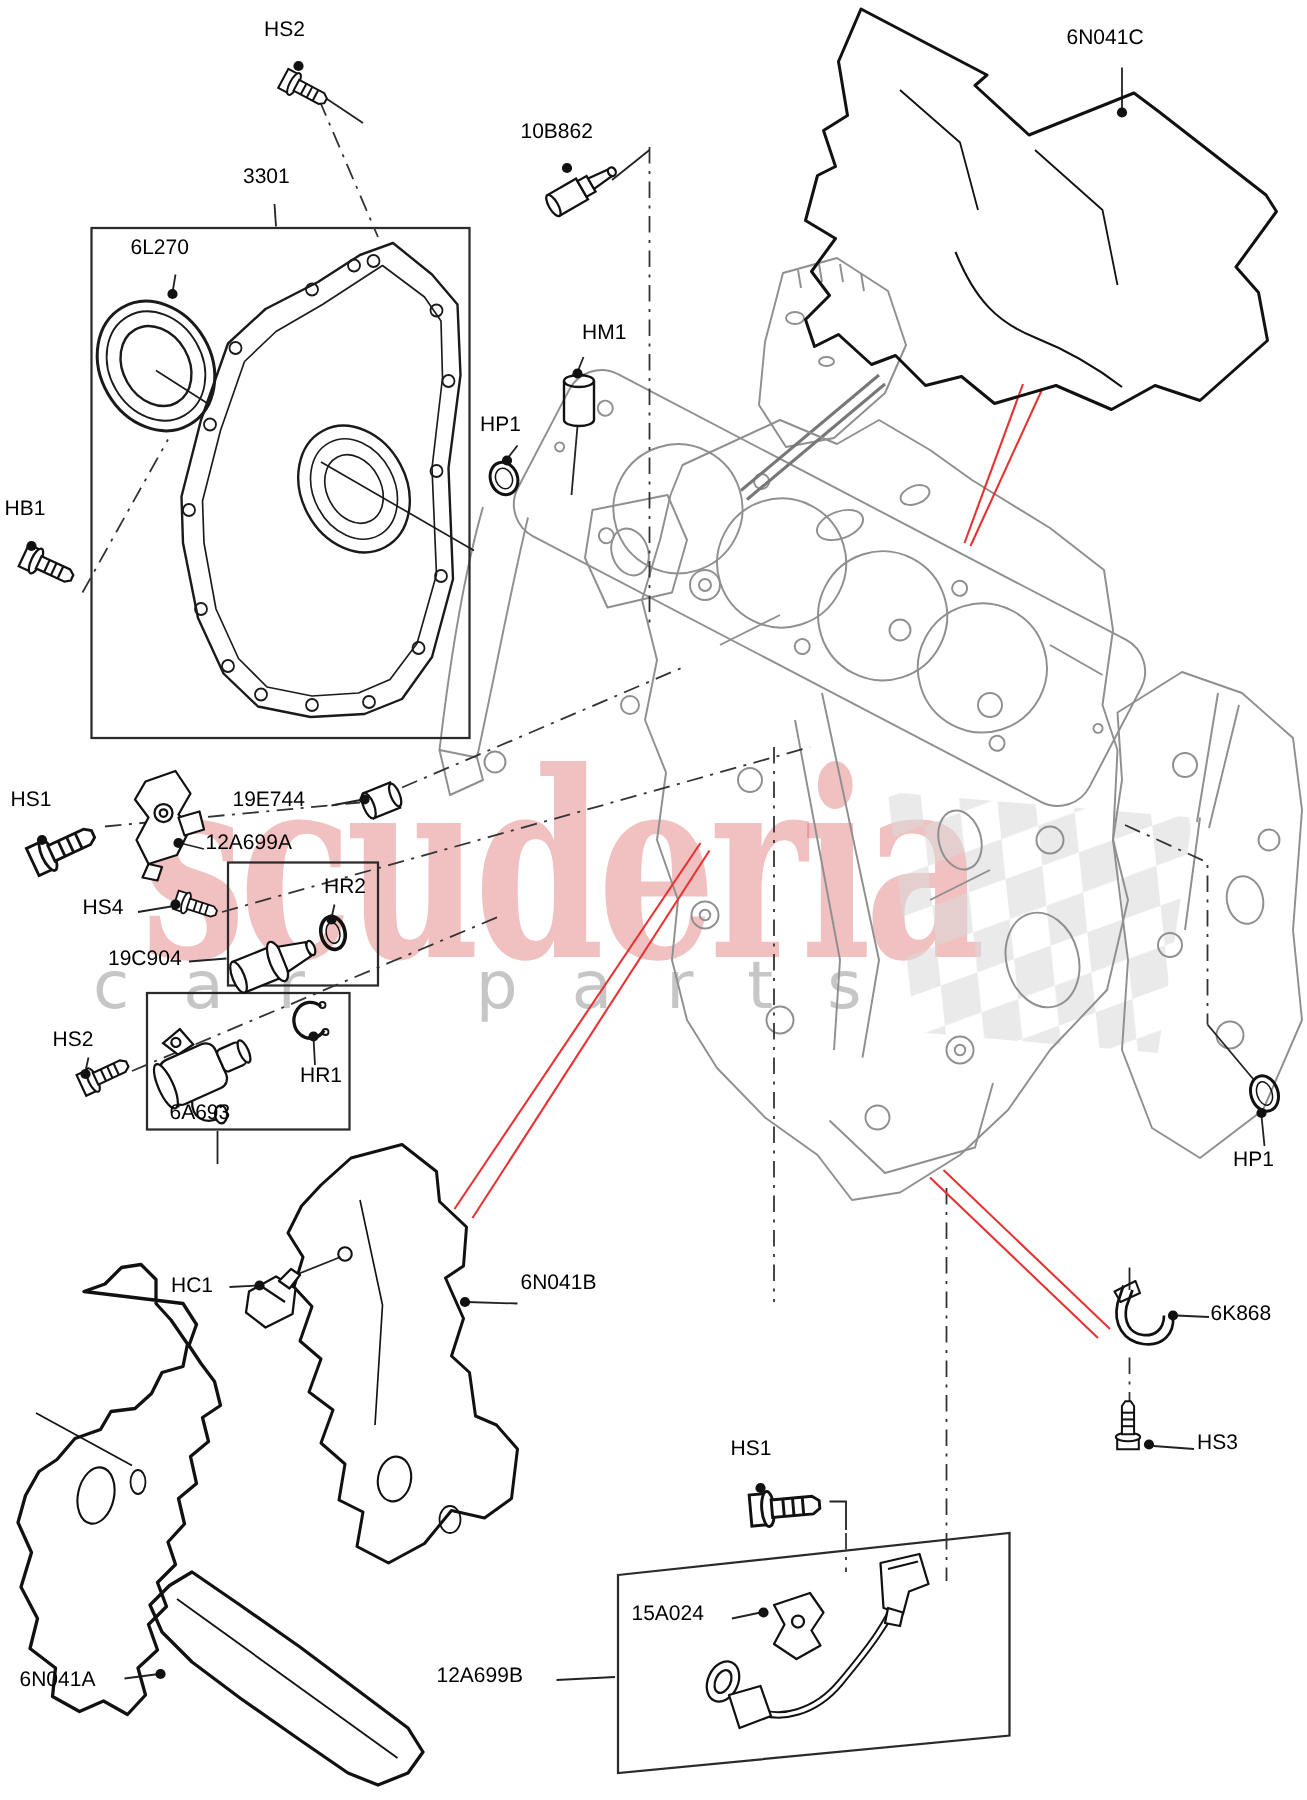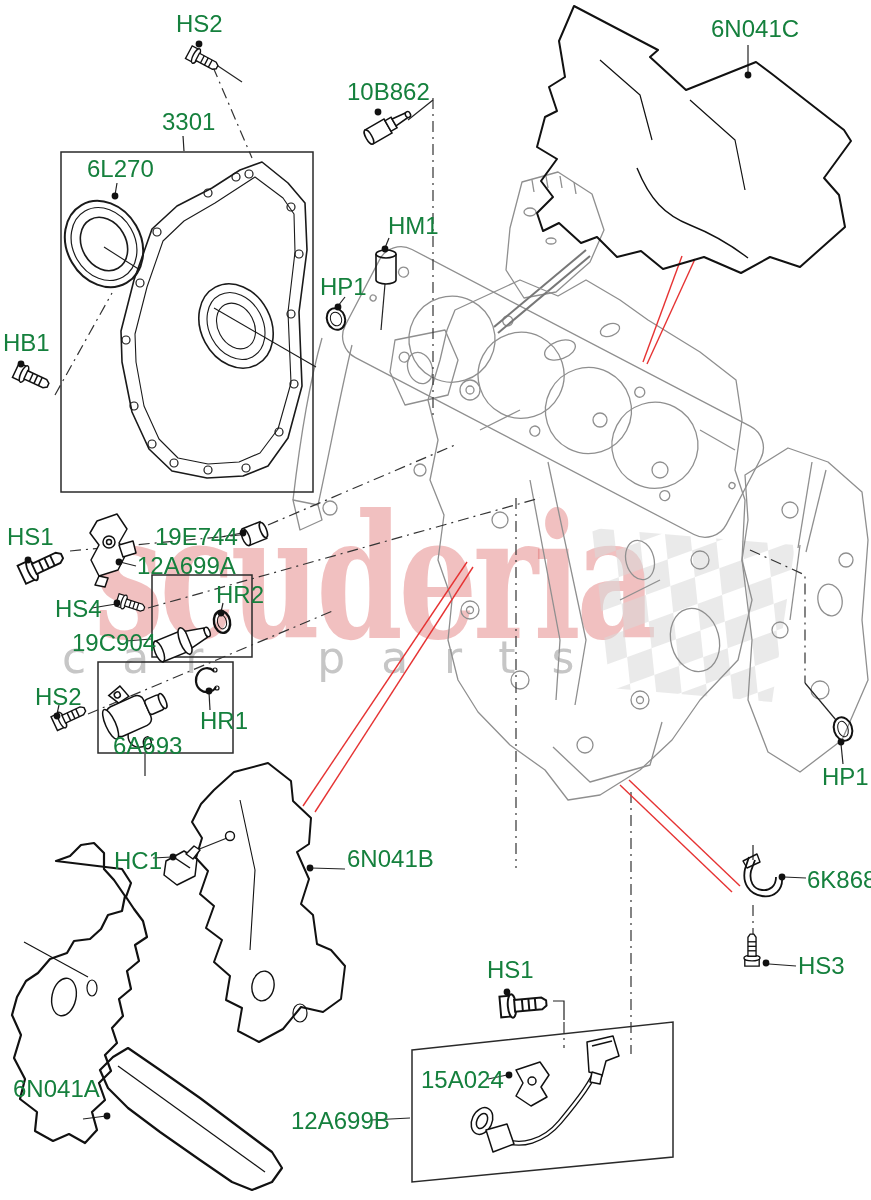--- a/index.html
+++ b/index.html
@@ -1,19 +1,19 @@
 <!DOCTYPE html>
 <html><head>
 <meta charset="utf-8">
 <style>
   html,body{margin:0;padding:0;background:#ffffff;}
   .stage{position:relative;width:871px;height:1200px;background:#ffffff;overflow:hidden;
          font-family:"Liberation Sans", sans-serif;}
   .artsvg{position:absolute;left:0;top:0;z-index:1;}
-  .plabel{position:absolute;z-index:2;color:#15803d;font-size:24px;line-height:1;
+  .plabel{position:absolute;z-index:2;color:#000000;font-size:14px;line-height:1;
           white-space:nowrap;cursor:pointer;}
   .wm-brand{position:absolute;left:94px;top:492px;z-index:0;
             font-family:"DejaVu Serif", serif;font-weight:bold;font-size:172px;line-height:1;
             color:rgba(219,90,90,0.38);letter-spacing:-6px;
             transform:scaleX(0.72);transform-origin:left top;user-select:none;}
   .wm-sub{position:absolute;left:62px;top:636px;z-index:0;
           font-family:"DejaVu Sans", sans-serif;font-size:44px;line-height:1;
           color:#c6c6c6;letter-spacing:36px;word-spacing:28px;user-select:none;}
 </style>
 </head>
@@ -405,20 +405,20 @@
   <div class="plabel" style="left:155px;top:525px">19E744</div>
   <div class="plabel" style="left:137px;top:554px">12A699A</div>
   <div class="plabel" style="left:55px;top:597px">HS4</div>
   <div class="plabel" style="left:216px;top:583px">HR2</div>
   <div class="plabel" style="left:72px;top:631px">19C904</div>
   <div class="plabel" style="left:35px;top:685px">HS2</div>
   <div class="plabel" style="left:200px;top:709px">HR1</div>
   <div class="plabel" style="left:113px;top:734px">6A693</div>
   <div class="plabel" style="left:114px;top:849px">HC1</div>
   <div class="plabel" style="left:347px;top:847px">6N041B</div>
-  <div class="plabel" style="left:13px;top:1077px">6N041A</div>
+  <div class="plabel" style="left:13px;top:1112px">6N041A</div>
   <div class="plabel" style="left:822px;top:765px">HP1</div>
   <div class="plabel" style="left:807px;top:868px">6K868</div>
   <div class="plabel" style="left:798px;top:954px">HS3</div>
   <div class="plabel" style="left:487px;top:958px">HS1</div>
   <div class="plabel" style="left:421px;top:1068px">15A024</div>
   <div class="plabel" style="left:291px;top:1109px">12A699B</div>
 </div>
 
 </body></html>

